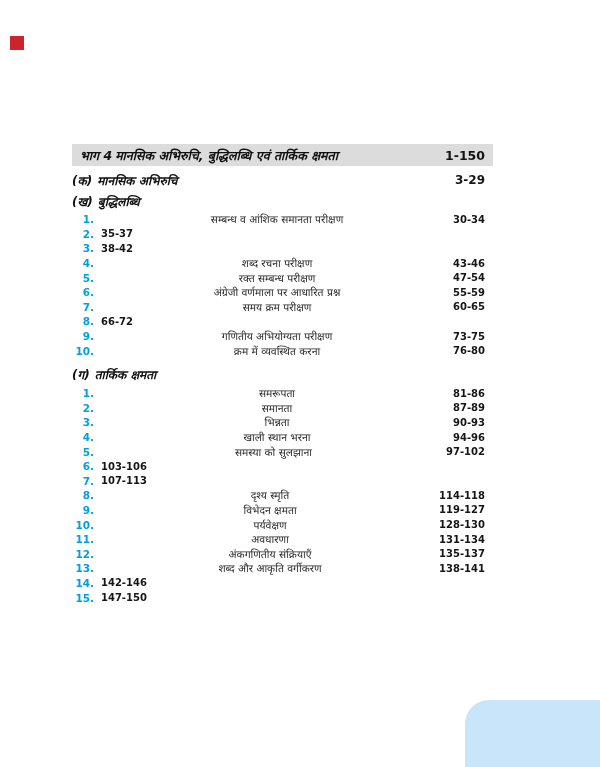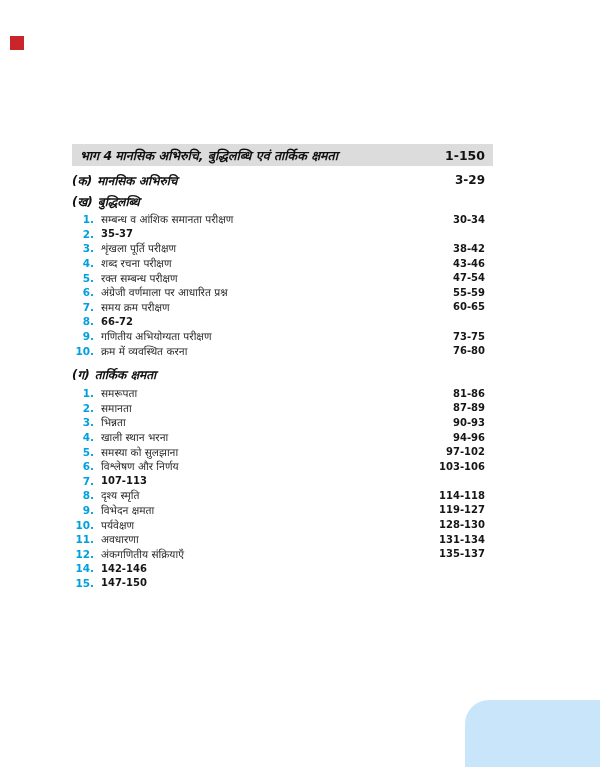--- a/index.html
+++ b/index.html
@@ -41,21 +41,21 @@
   .rows{margin-top:3px;}
   .row{
     height:14.6px;display:flex;align-items:center;
     font-size:10.5px;color:#2a2a2a;
     padding-right:8px;box-sizing:border-box;white-space:nowrap;
   }
   .row .num{
     width:22px;flex:0 0 22px;text-align:right;margin-right:7px;
     color:#00a0df;font-weight:bold;
   }
-  .row .title{flex:1;overflow:hidden;}
+  .row .title{flex:1;overflow:hidden;text-align:center;}
   .row .pages{font-weight:bold;color:#161616;font-size:10px;}
   .sec .pages{font-style:normal;font-weight:bold;font-size:12px;color:#161616;text-align:center;}
 </style>
 </head>
 <body>
 
 <div class="corner-mark"></div>
 
 <div class="toc">
 
@@ -87,21 +87,20 @@
         <span class="num">1.</span>
         <span class="title">सम्बन्ध व आंशिक समानता परीक्षण</span>
         <span class="pages">30-34</span>
       </div>
       <div class="row">
         <span class="num">2.</span>
         <span class="pages">35-37</span>
       </div>
       <div class="row">
         <span class="num">3.</span>
-        <span class="title">शृंखला पूर्ति परीक्षण</span>
         <span class="pages">38-42</span>
       </div>
       <div class="row">
         <span class="num">4.</span>
         <span class="title">शब्द रचना परीक्षण</span>
         <span class="pages">43-46</span>
       </div>
       <div class="row">
         <span class="num">5.</span>
         <span class="title">रक्त सम्बन्ध परीक्षण</span>
@@ -161,21 +160,20 @@
         <span class="title">खाली स्थान भरना</span>
         <span class="pages">94-96</span>
       </div>
       <div class="row">
         <span class="num">5.</span>
         <span class="title">समस्या को सुलझाना</span>
         <span class="pages">97-102</span>
       </div>
       <div class="row">
         <span class="num">6.</span>
-        <span class="title">विश्लेषण और निर्णय</span>
         <span class="pages">103-106</span>
       </div>
       <div class="row">
         <span class="num">7.</span>
         <span class="pages">107-113</span>
       </div>
       <div class="row">
         <span class="num">8.</span>
         <span class="title">दृश्य स्मृति</span>
         <span class="pages">114-118</span>
@@ -194,20 +192,25 @@
         <span class="num">11.</span>
         <span class="title">अवधारणा</span>
         <span class="pages">131-134</span>
       </div>
       <div class="row">
         <span class="num">12.</span>
         <span class="title">अंकगणितीय संक्रियाएँ</span>
         <span class="pages">135-137</span>
       </div>
       <div class="row">
+        <span class="num">13.</span>
+        <span class="title">शब्द और आकृति वर्गीकरण</span>
+        <span class="pages">138-141</span>
+      </div>
+      <div class="row">
         <span class="num">14.</span>
         <span class="pages">142-146</span>
       </div>
       <div class="row">
         <span class="num">15.</span>
         <span class="pages">147-150</span>
       </div>
     </div>
 
 </div>

